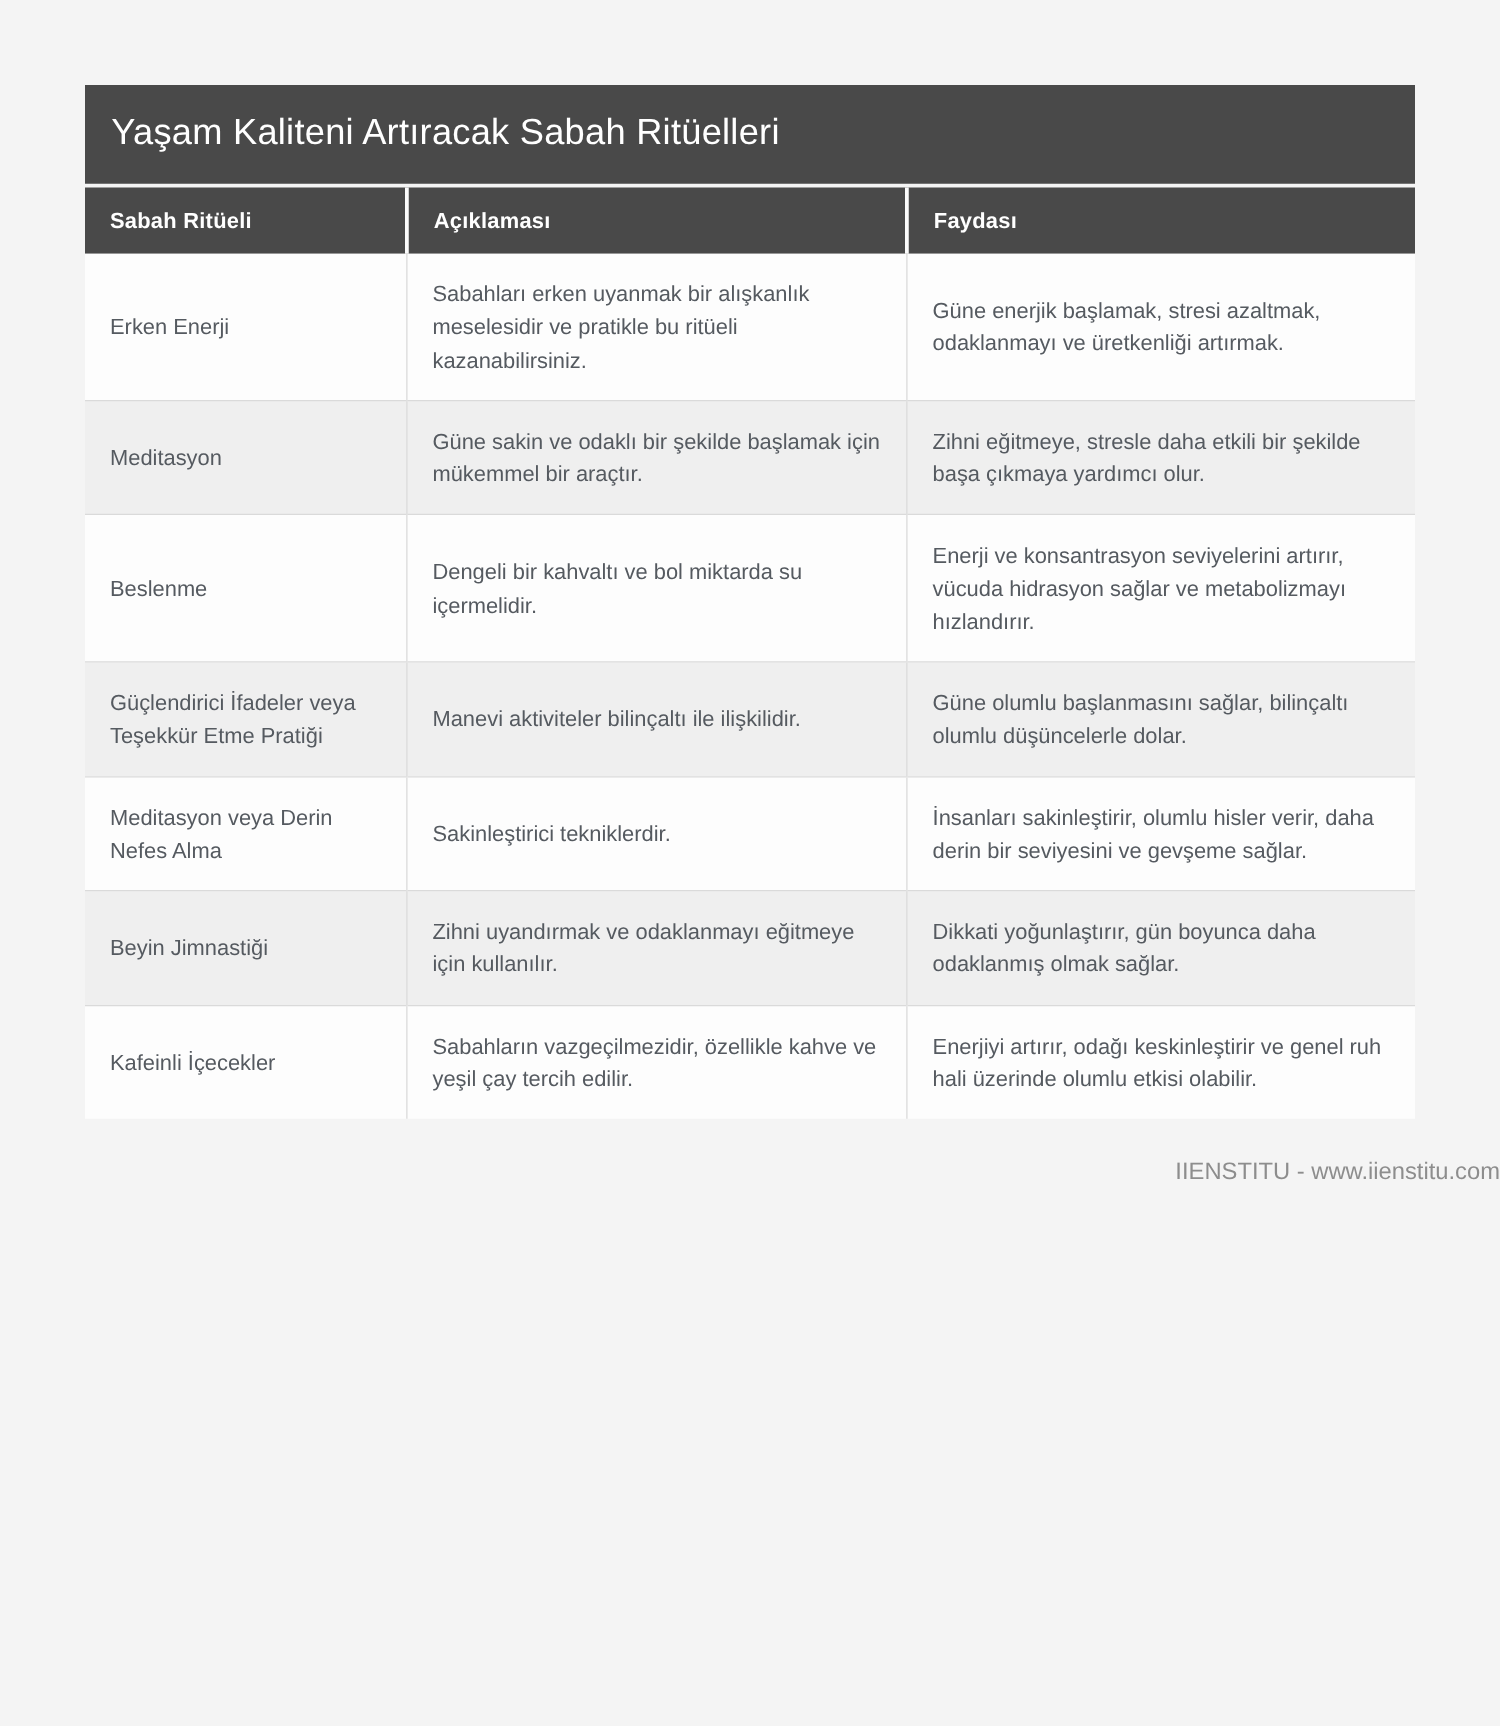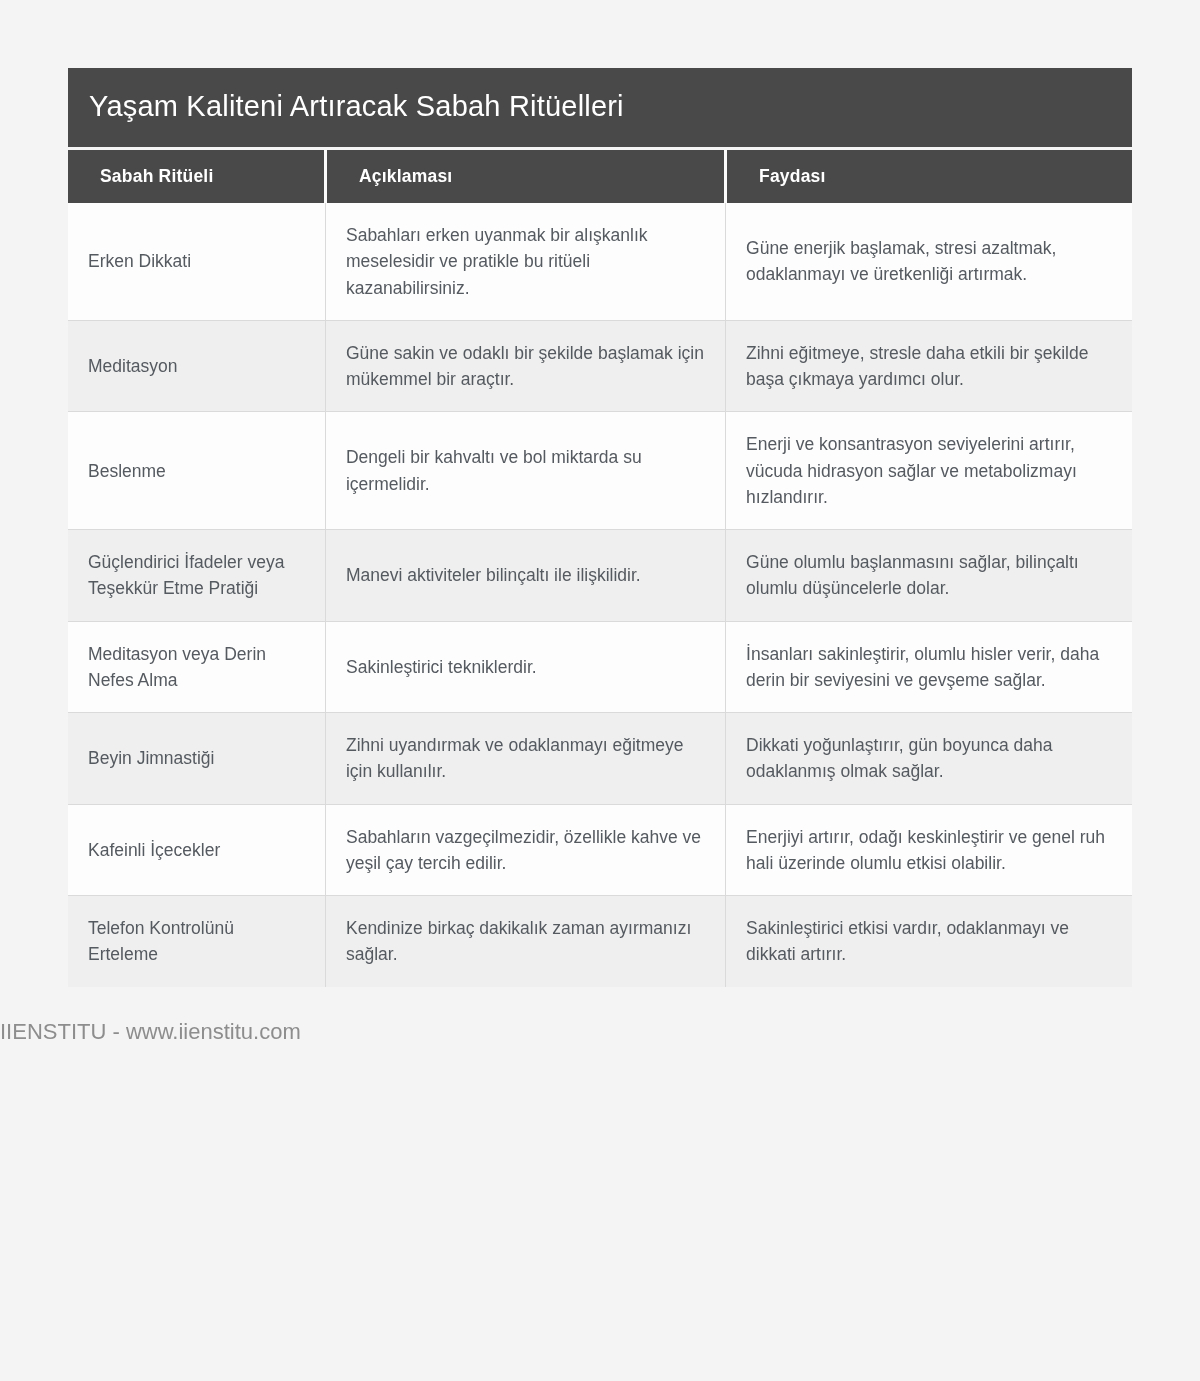--- a/index.html
+++ b/index.html
@@ -45,43 +45,43 @@
   }
   col.c1 { width: 24.2%; }
   col.c2 { width: 37.6%; }
   col.c3 { width: 38.2%; }
   thead th {
     background: var(--header-bg);
     color: var(--header-text);
     font-size: 17.5px;
     font-weight: bold;
     text-align: left;
-    padding: 16px 32px;
+    padding: 16px 20px;
     letter-spacing: 0.2px;
     margin-top: 32px;
   }
   thead th + th {
     border-left: 3px solid var(--header-gap);
   }
   tbody td {
     font-size: 17.5px;
     color: var(--body-text);
     line-height: 1.5;
     padding: 19px 20px;
     vertical-align: middle;
     word-wrap: break-word;
   }
   tbody tr { background: var(--row-bg); }
   tbody tr:nth-child(even) { background: var(--row-alt-bg); }
   tbody tr + tr td { border-top: 1px solid var(--border); }
   tbody td + td { border-left: 1px solid var(--border); }
   .footer {
-    text-align: left;
+    text-align: right;
     color: var(--footer-text);
-    font-size: 22px;
+    font-size: 19px;
     margin-top: 32px;
   }
 </style>
 </head>
 <body>
 
 <div class="table-wrap">
   <div class="title-bar">Yaşam Kaliteni Artıracak Sabah Ritüelleri</div>
 
   <table class="rituals">
@@ -92,21 +92,21 @@
     </colgroup>
     <thead>
       <tr>
         <th>Sabah Ritüeli</th>
         <th>Açıklaması</th>
         <th>Faydası</th>
       </tr>
     </thead>
     <tbody>
         <tr>
-          <td>Erken Dikkati</td>
+          <td>Erken Enerji</td>
           <td>Sabahları erken uyanmak bir alışkanlık meselesidir ve pratikle bu ritüeli kazanabilirsiniz.</td>
           <td>Güne enerjik başlamak, stresi azaltmak, odaklanmayı ve üretkenliği artırmak.</td>
         </tr>
         <tr>
           <td>Meditasyon</td>
           <td>Güne sakin ve odaklı bir şekilde başlamak için mükemmel bir araçtır.</td>
           <td>Zihni eğitmeye, stresle daha etkili bir şekilde başa çıkmaya yardımcı olur.</td>
         </tr>
         <tr>
           <td>Beslenme</td>
@@ -126,22 +126,17 @@
         <tr>
           <td>Beyin Jimnastiği</td>
           <td>Zihni uyandırmak ve odaklanmayı eğitmeye için kullanılır.</td>
           <td>Dikkati yoğunlaştırır, gün boyunca daha odaklanmış olmak sağlar.</td>
         </tr>
         <tr>
           <td>Kafeinli İçecekler</td>
           <td>Sabahların vazgeçilmezidir, özellikle kahve ve yeşil çay tercih edilir.</td>
           <td>Enerjiyi artırır, odağı keskinleştirir ve genel ruh hali üzerinde olumlu etkisi olabilir.</td>
         </tr>
-        <tr>
-          <td>Telefon Kontrolünü Erteleme</td>
-          <td>Kendinize birkaç dakikalık zaman ayırmanızı sağlar.</td>
-          <td>Sakinleştirici etkisi vardır, odaklanmayı ve dikkati artırır.</td>
-        </tr>
       </tbody>
   </table>
 </div>
 
 <div class="footer">IIENSTITU - www.iienstitu.com</div>
 
 </body></html>

